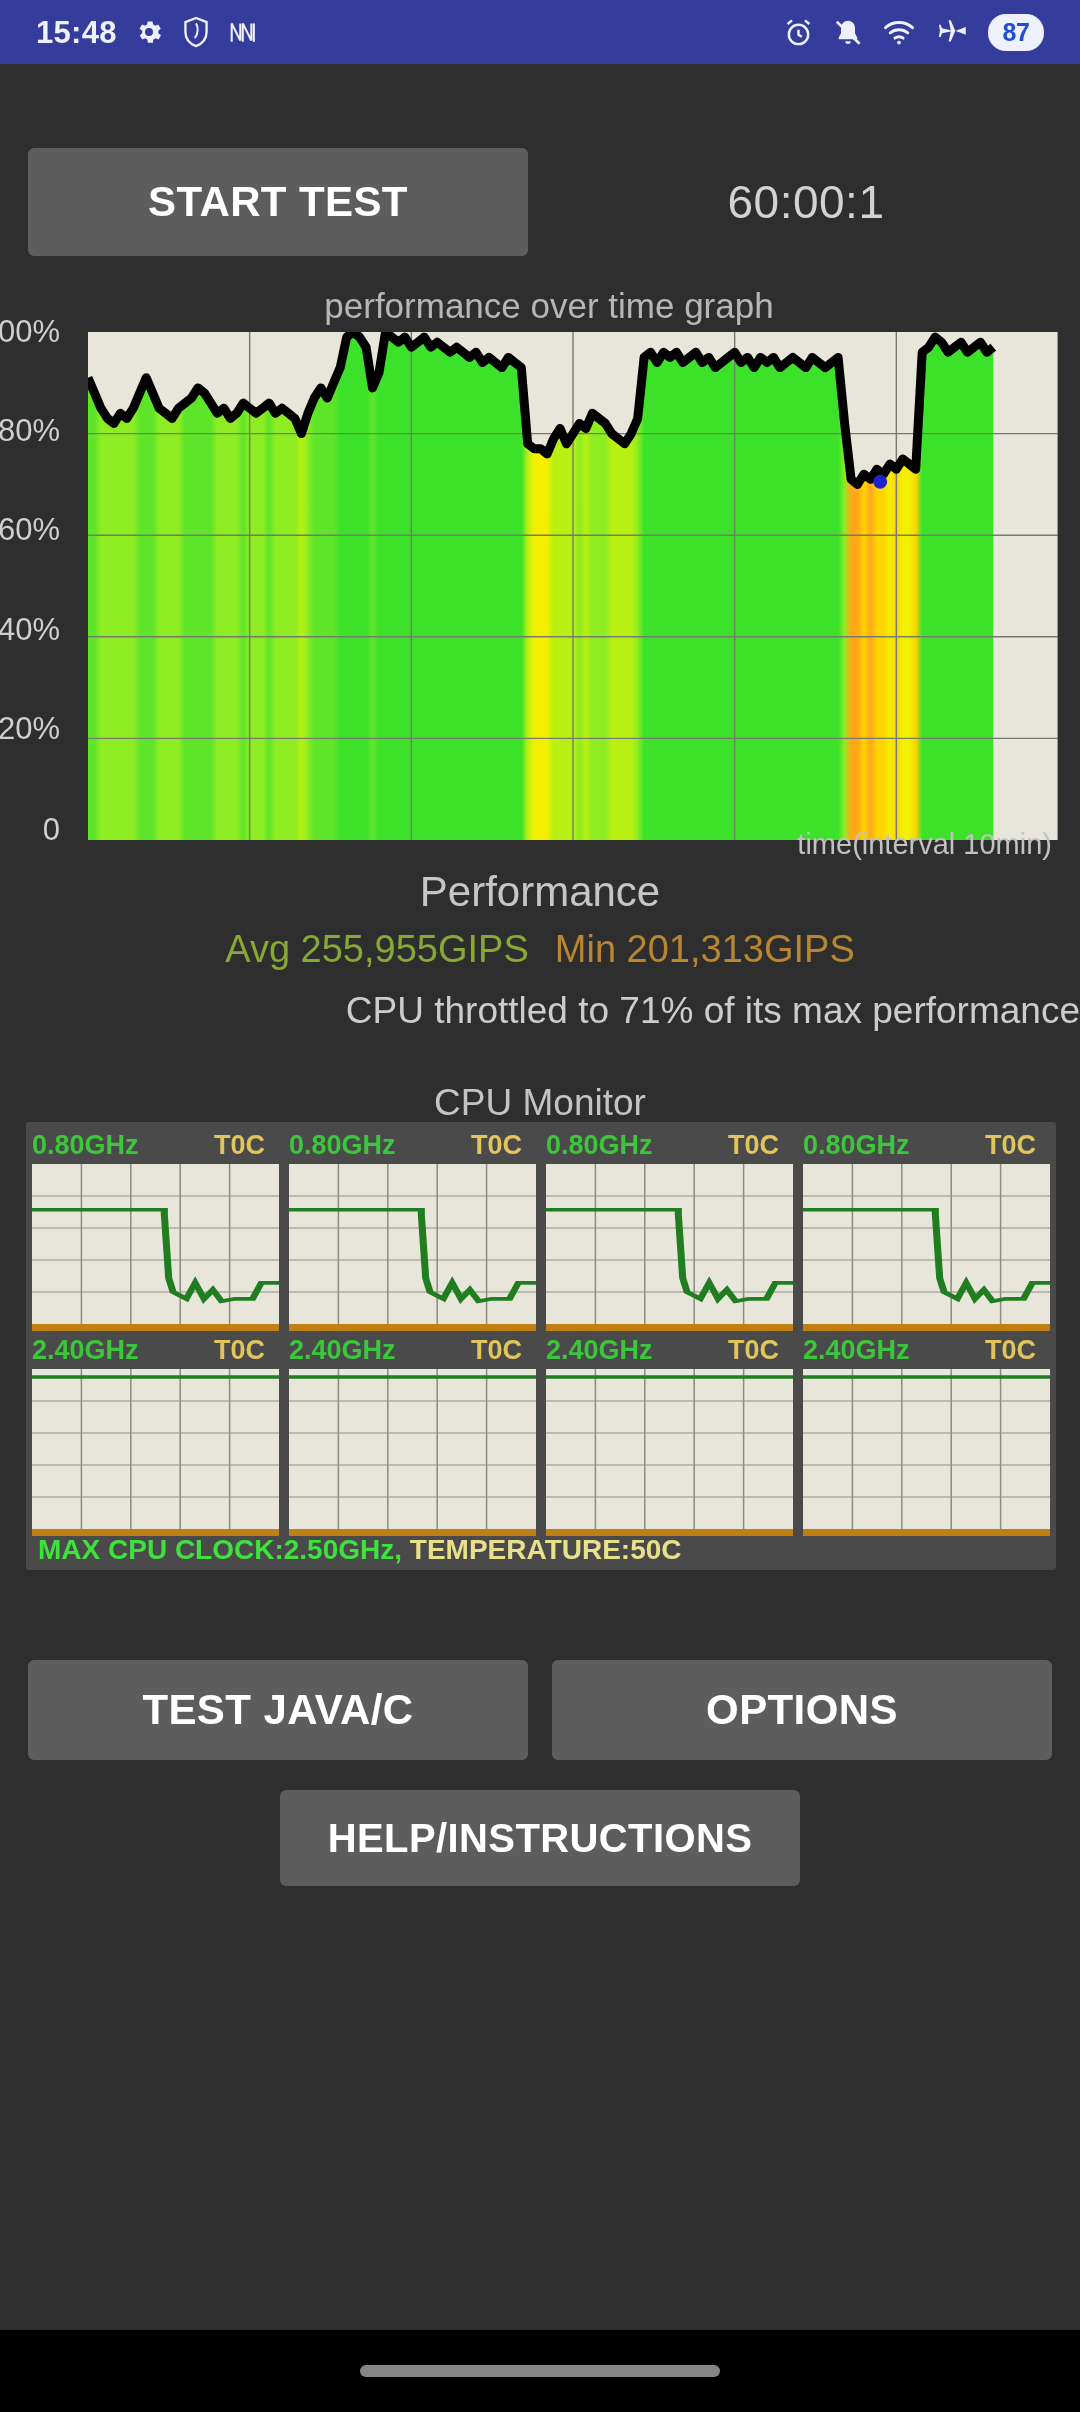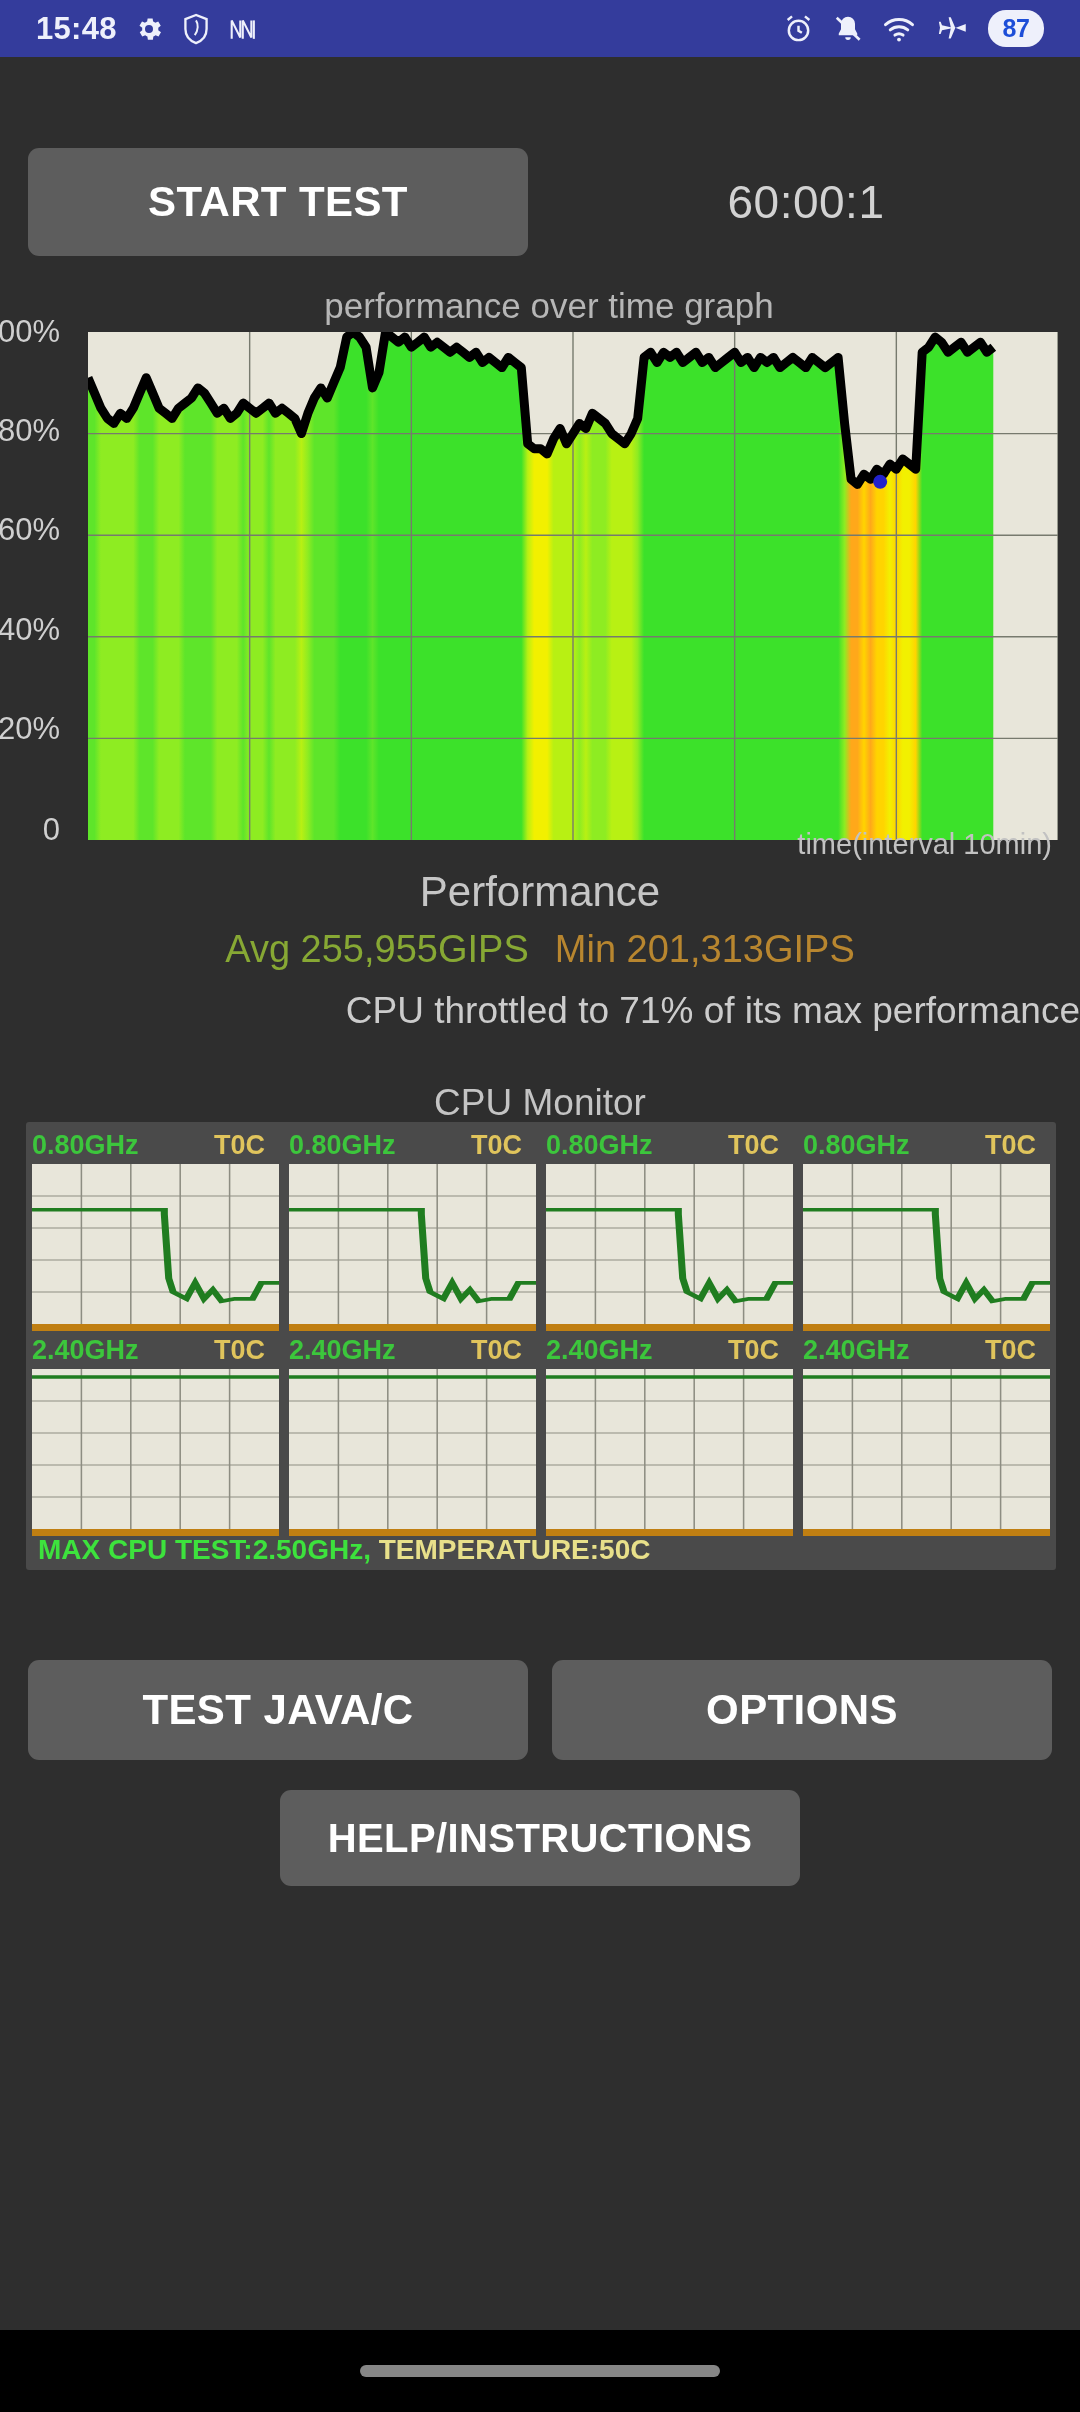--- a/index.html
+++ b/index.html
@@ -6,36 +6,36 @@
   html,body {
     width:1080px; height:2412px;
     background:#000;
     font-family:"Liberation Sans", sans-serif;
     overflow:hidden;
   }
   #screen { position:relative; width:1080px; height:2412px; background:#2e2e2e; }
 
   
   .statusbar{
-    position:absolute; left:0; top:0; width:1080px; height:57px;
+    position:absolute; left:0; top:0; width:1080px; height:64px;
     background:#343c9c; display:flex; align-items:center;
     padding:0 36px; color:#eef0fb;
   }
   .sb-left{ display:flex; align-items:center; gap:17px; }
   .sb-right{ margin-left:auto; display:flex; align-items:center; gap:19px; }
   .sb-clock{ font-size:31px; font-weight:bold; letter-spacing:.3px; line-height:1; }
   .sb-ico{ display:inline-flex; align-items:center; justify-content:center; }
   .sb-ico svg{ display:block; }
   .batt{
     min-width:56px; height:37px; background:#eef0fb; color:#1d4ed8;
     border-radius:18px; font-size:25px; font-weight:bold;
     display:flex; align-items:center; justify-content:center; letter-spacing:-.5px;
   }
   .btn{
-    background:#5d5d5d; border:none; border-radius:11px; color:#ffffff;
+    background:#5d5d5d; border:none; border-radius:6px; color:#ffffff;
     font-family:"Liberation Sans", sans-serif; font-weight:bold;
     letter-spacing:.4px; cursor:pointer; text-align:center;
   }
   .btn-start{
     position:absolute; left:28px; top:148px; width:500px; height:108px;
     font-size:42px;
   }
   .timer{
     position:absolute; left:560px; top:148px; width:492px; height:108px;
     display:flex; align-items:center; justify-content:center;
@@ -522,21 +522,21 @@
               <line y1="84" y2="84" x1="0" x2="112" stroke="#8d8d82" stroke-width="0.7"></line>
               <line x1="89.6" x2="89.6" y1="0" y2="140" stroke="#8d8d82" stroke-width="0.7"></line>
               <line y1="112" y2="112" x1="0" x2="112" stroke="#8d8d82" stroke-width="0.7"></line>
               <path d="M0,7 L112,7" fill="none" stroke="#207d20" stroke-width="3.2"></path>
             </svg>
           </div>
           <div class="cpu-rule"></div>
         </div>
       </div>
     <div class="cpum-foot">
-      <span class="foot-clock">MAX CPU TEST:2.50GHz,</span>
+      <span class="foot-clock">MAX CPU CLOCK:2.50GHz,</span>
       <span class="foot-temp">TEMPERATURE:50C</span>
     </div>
   </div>
 
   <button class="btn btn-java">TEST JAVA/C</button>
   <button class="btn btn-options">OPTIONS</button>
   <button class="btn btn-help">HELP/INSTRUCTIONS</button>
 
   <div class="navbar">
     <div class="navpill"></div>

